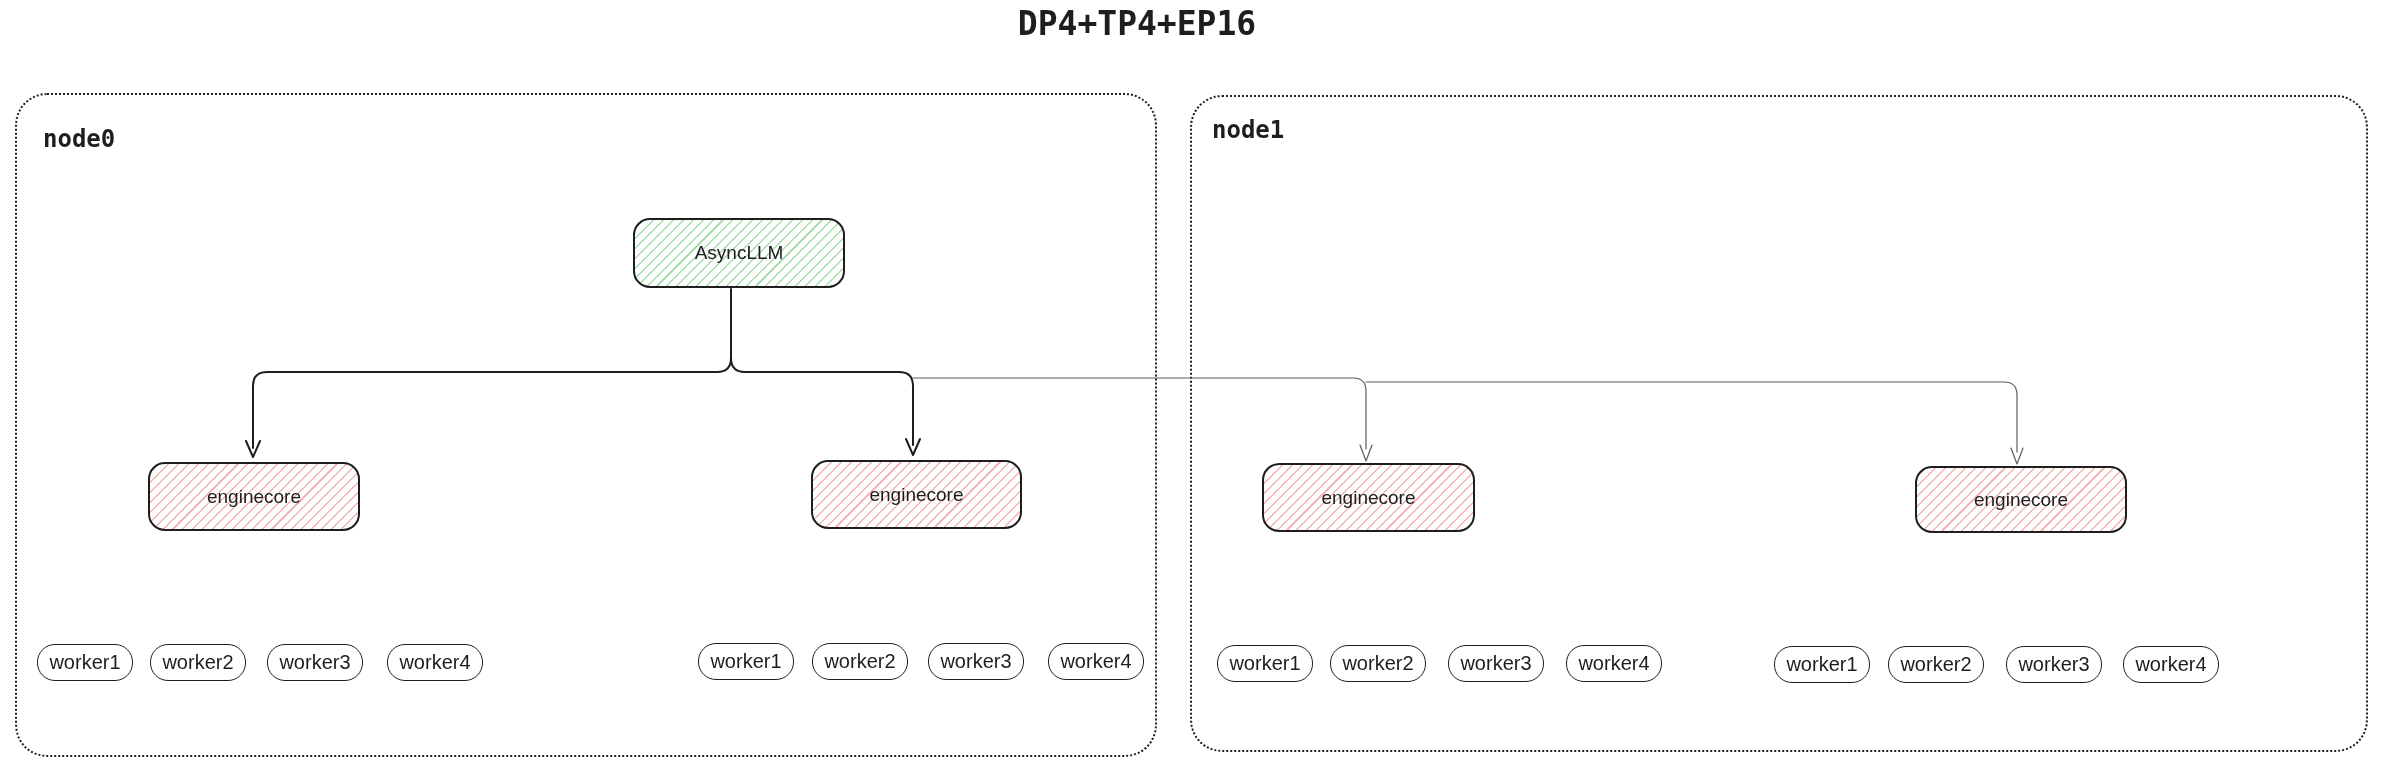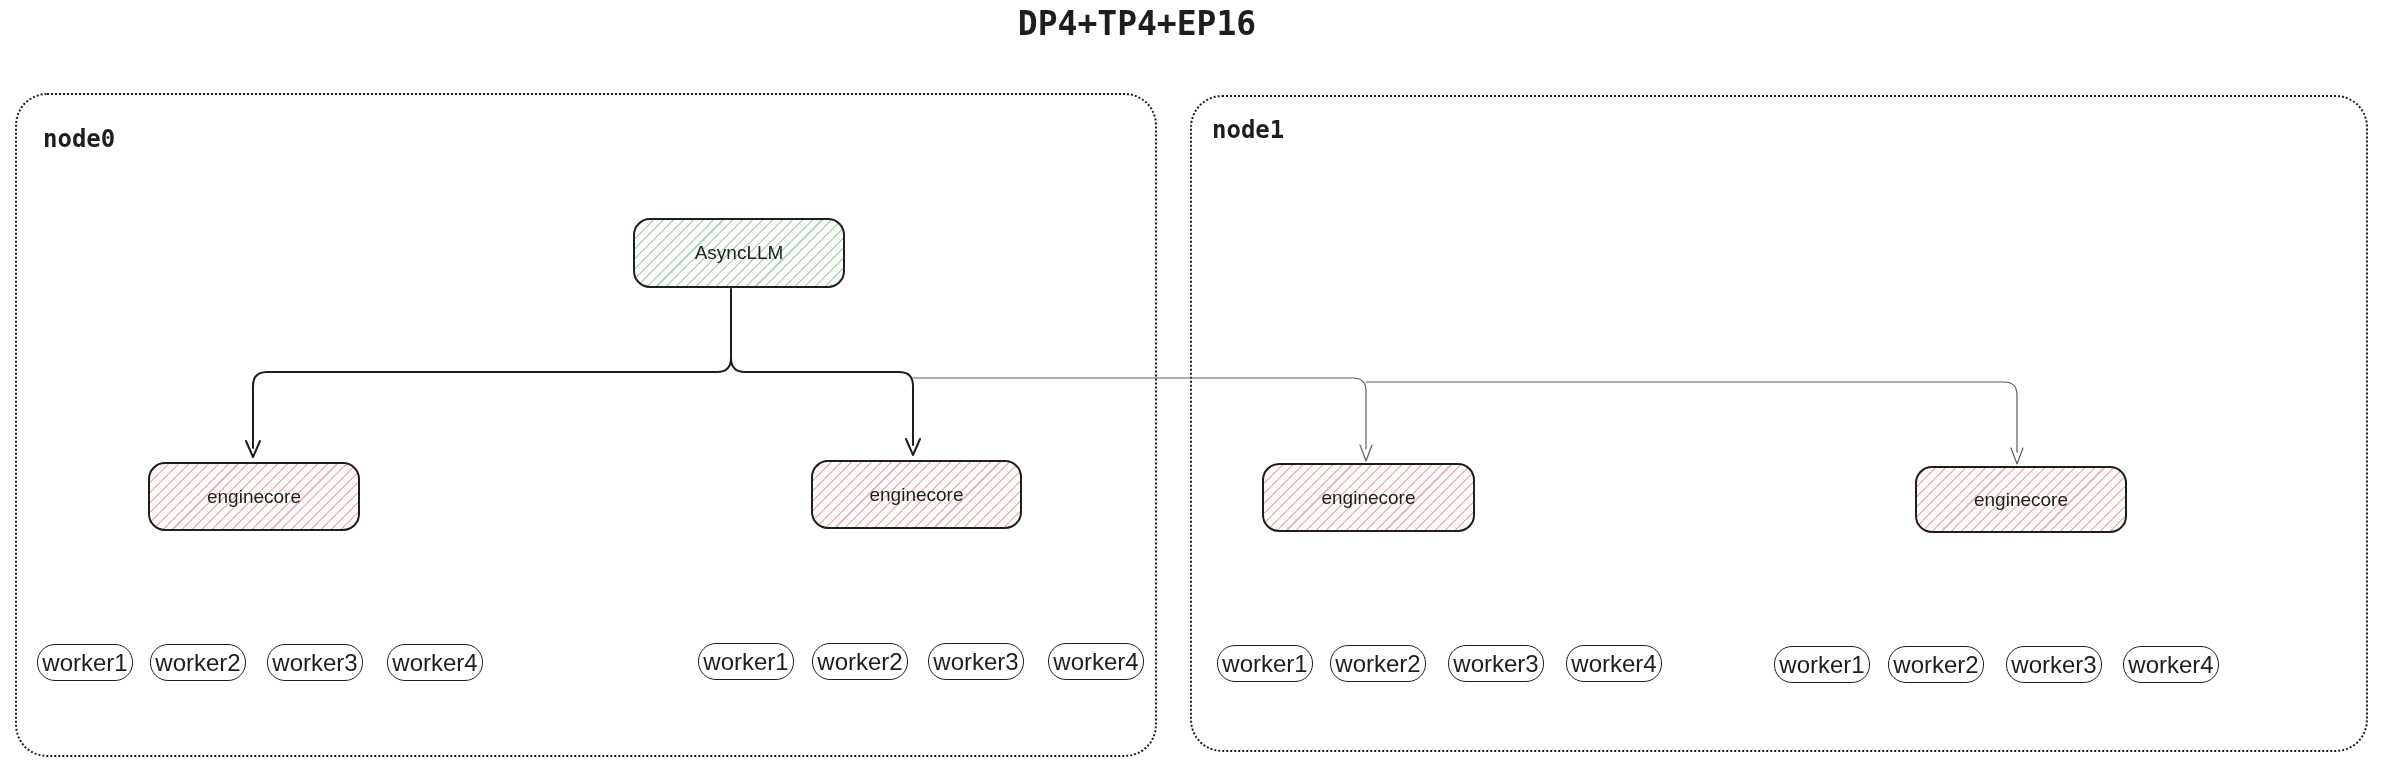--- a/index.html
+++ b/index.html
@@ -59,21 +59,21 @@
     background-color:#ffffff;
     background-image:repeating-linear-gradient(135deg,rgba(0,0,0,0) 0 5.5px,var(--red-hatch) 5.5px 7px);
   }
   .worker{
     position:absolute;
     width:96px;height:37px;
     border:1.7px solid var(--ink);
     border-radius:18px;
     background:#ffffff;
     display:flex;align-items:center;justify-content:center;
-    font-size:24px;
+    font-size:20px;
     white-space:nowrap;
     z-index:2;
   }
   svg.connectors{
     position:absolute;left:0;top:0;
     width:2383px;height:773px;
     z-index:1;
     pointer-events:none;
   }
   svg.connectors path{fill:none;stroke-linecap:round;stroke-linejoin:round;}

